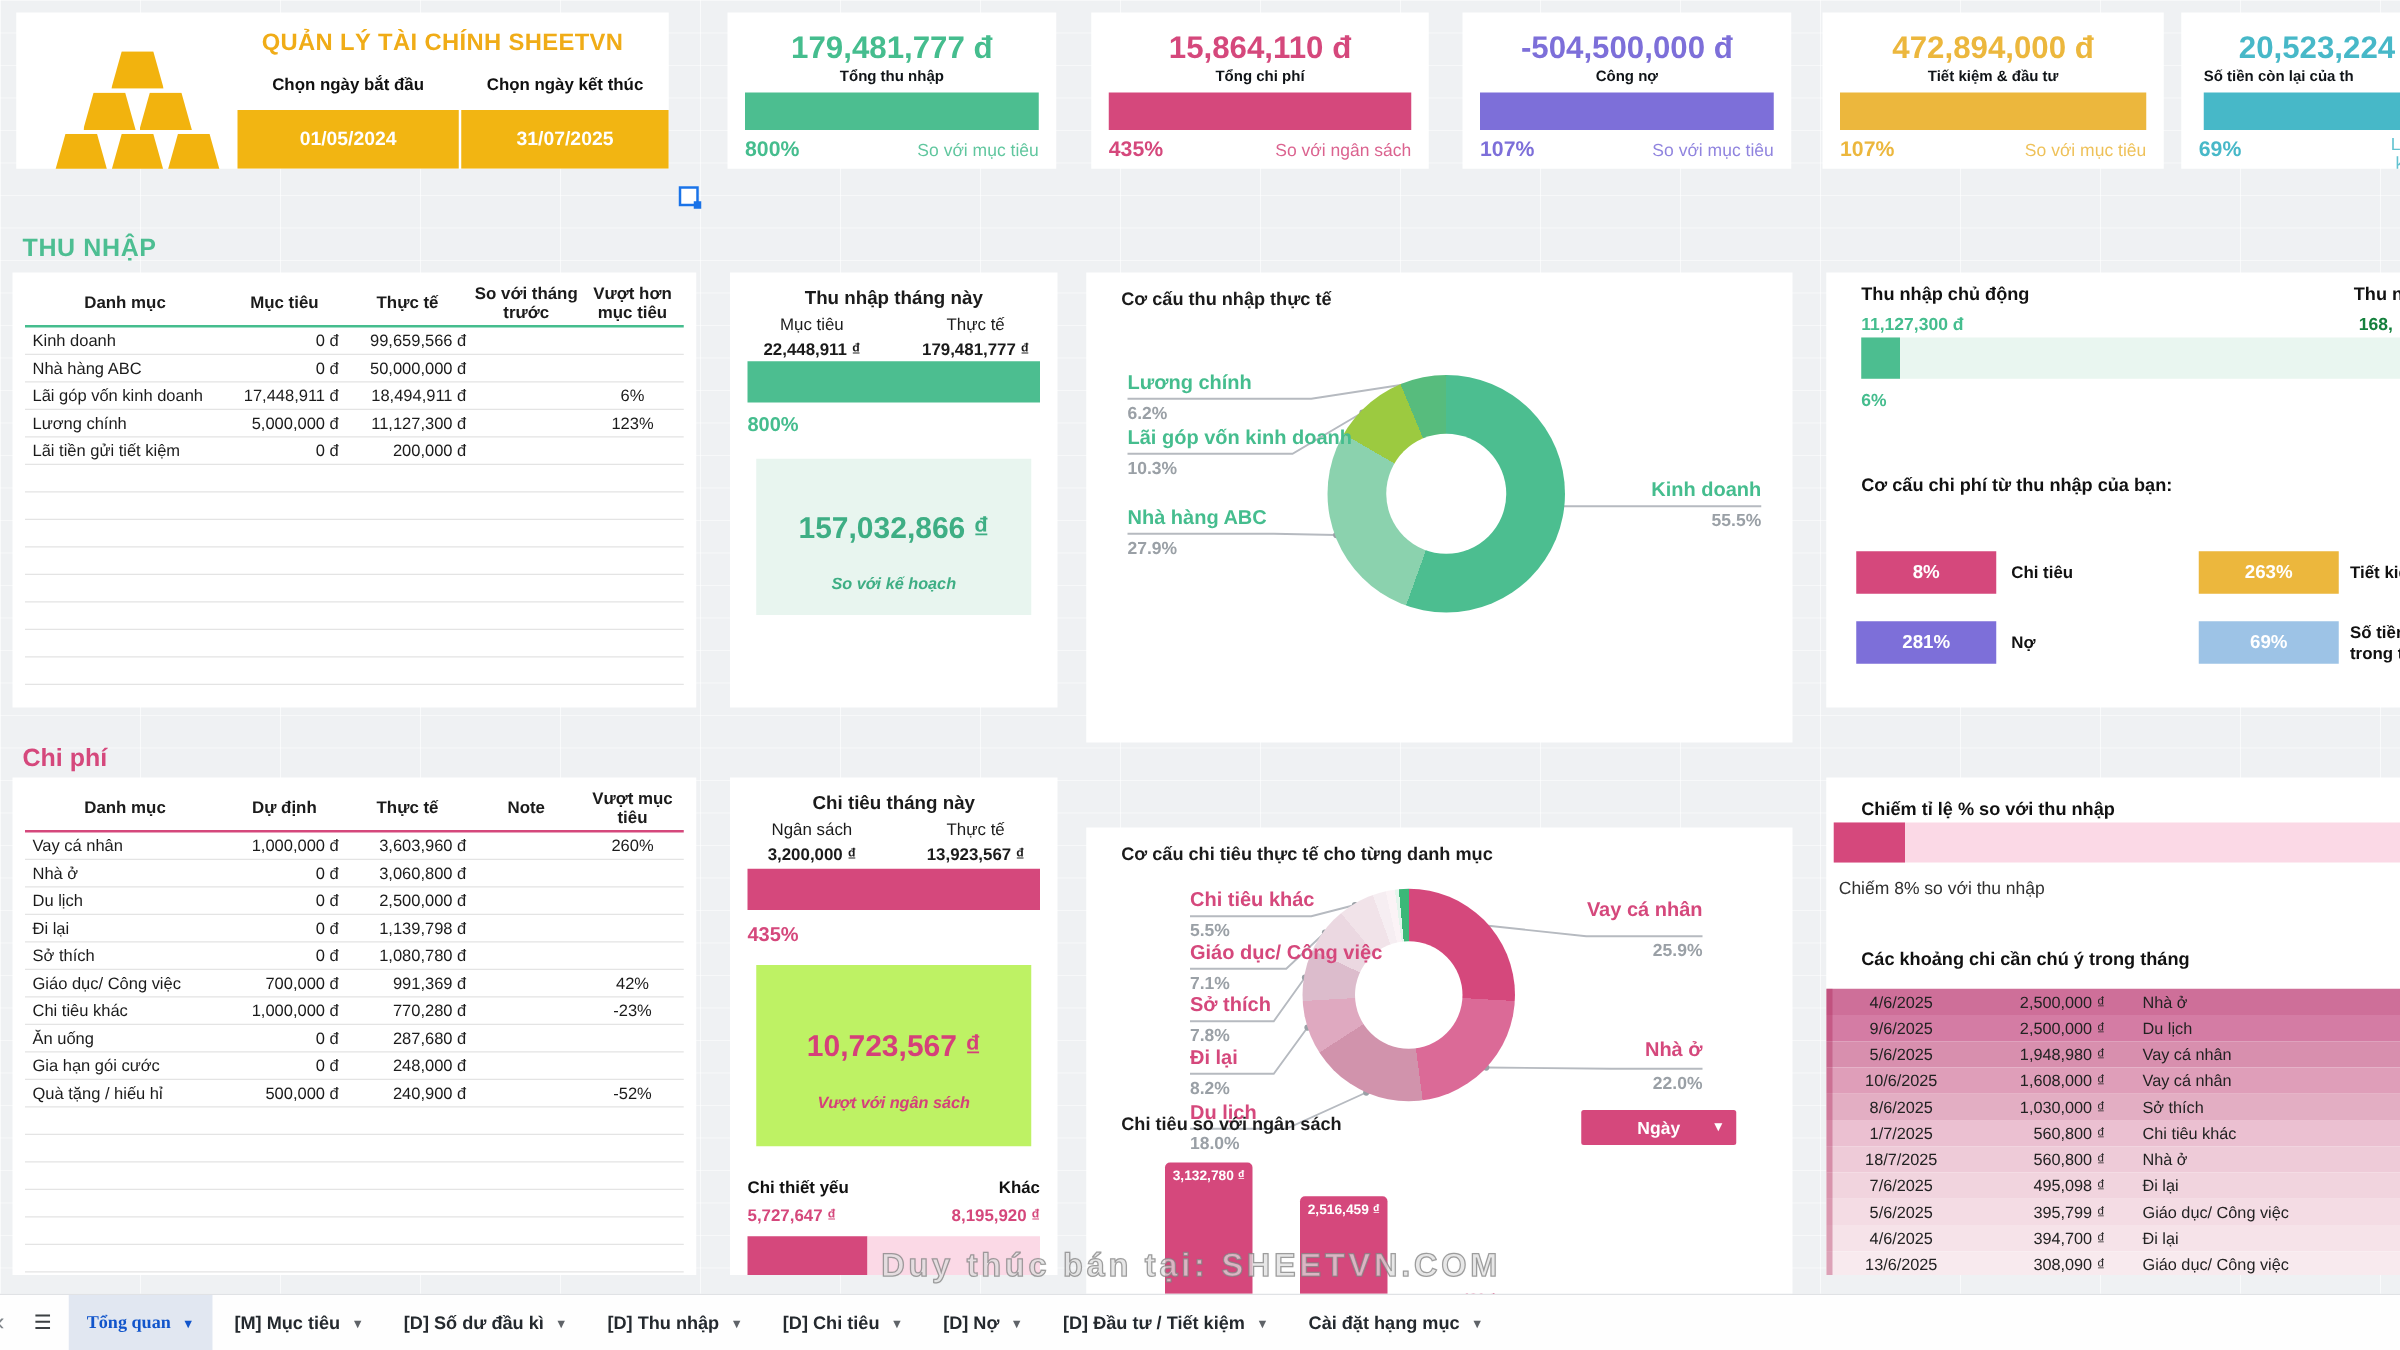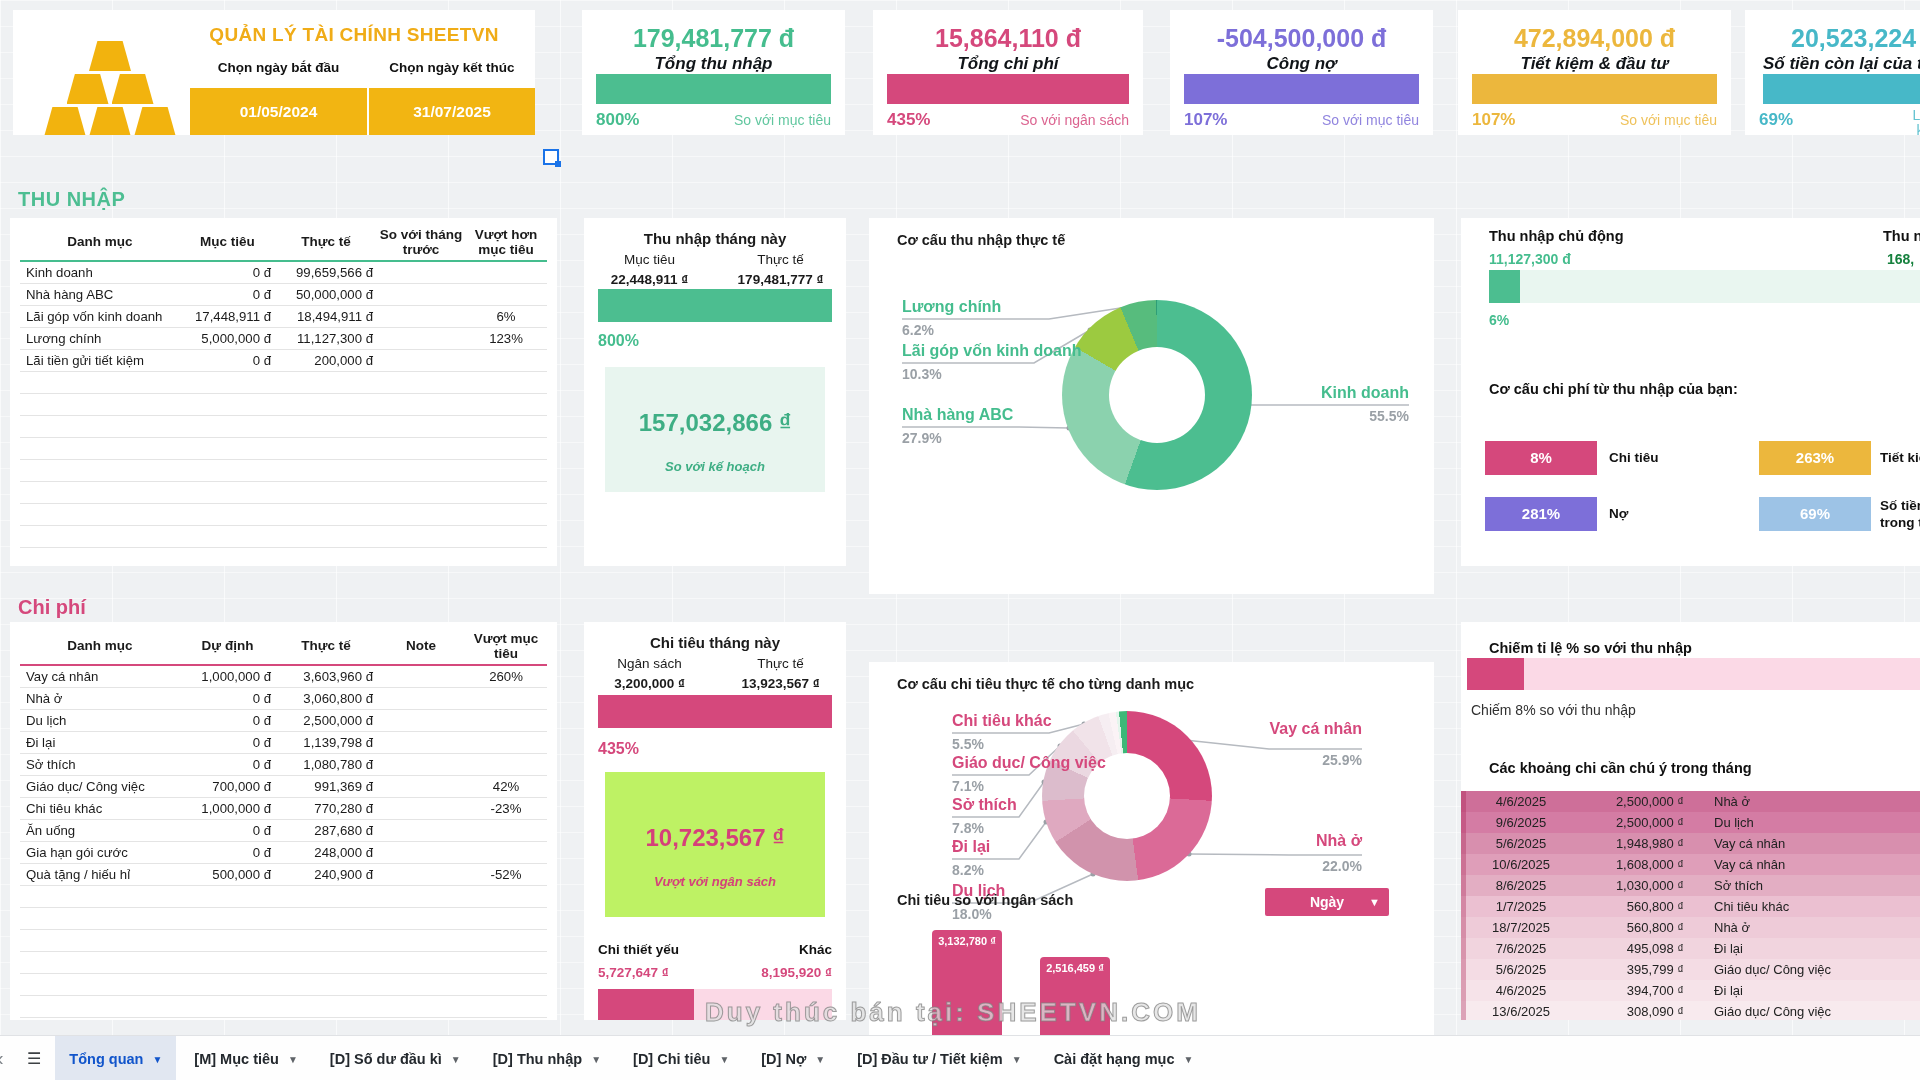--- a/index.html
+++ b/index.html
@@ -24,21 +24,21 @@
   .date-label{top:50px;font-size:13.5px;font-weight:bold;text-align:center;color:#111;}
   .date-box{top:78px;height:47px;background:#f2b512;color:#fff;font-weight:bold;font-size:15.5px;text-align:center;line-height:47px;}
 
   
   #selHandle{left:543px;top:149px;width:12px;height:12px;border:2px solid #1a73e8;background:#fff;}
   #selHandle .dot{position:absolute;right:-4px;bottom:-4px;width:6px;height:6px;background:#1a73e8;}
 
   
   .kpi{top:10px;height:125px;}
   .kpi-value{position:absolute;top:14px;left:0;right:0;text-align:center;font-size:25px;font-weight:bold;}
-  .kpi-label{position:absolute;top:44px;left:0;right:0;text-align:center;font-size:17px;font-weight:bold;color:#101418;font-style:italic;}
+  .kpi-label{position:absolute;top:44px;left:0;right:0;text-align:center;font-size:12px;font-weight:bold;color:#101418;}
   .kpi-bar{position:absolute;left:14px;right:14px;top:64px;height:30px;}
   .kpi-foot{position:absolute;left:14px;right:14px;top:100px;font-size:14px;}
   .kpi-pct{font-weight:bold;font-size:17px;}
   .kpi-note{float:right;margin-top:2px;opacity:.85;}
   .kpi-g .kpi-value,.kpi-g .kpi-pct,.kpi-g .kpi-note{color:#45bd8e;} .kpi-g .kpi-bar{background:#4cbe90;}
   .kpi-p .kpi-value,.kpi-p .kpi-pct,.kpi-p .kpi-note{color:#d5487c;} .kpi-p .kpi-bar{background:#d5487c;}
   .kpi-v .kpi-value,.kpi-v .kpi-pct,.kpi-v .kpi-note{color:#7d6fd9;} .kpi-v .kpi-bar{background:#7d6fd9;}
   .kpi-o .kpi-value,.kpi-o .kpi-pct,.kpi-o .kpi-note{color:#ecb73d;} .kpi-o .kpi-bar{background:#ecb73d;}
   .kpi-t .kpi-value,.kpi-t .kpi-pct,.kpi-t .kpi-note{color:#47b8c8;} .kpi-t .kpi-bar{background:#47b8c8;}
   #kpi5 .kpi-value{left:46px;right:auto;text-align:left;}
@@ -141,21 +141,21 @@
   #watermark{left:705px;top:997px;font-size:26px;font-weight:bold;letter-spacing:3px;white-space:nowrap;
     color:rgba(255,255,255,.55);-webkit-text-stroke:1px rgba(130,130,130,.75);
     text-shadow:0 0 1px rgba(120,120,120,.4);z-index:60;}
 
   
   #tabbar{position:absolute;left:0;top:1035px;width:1920px;height:45px;background:#fefefe;border-top:1px solid #e0e2e5;display:flex;align-items:stretch;z-index:70;}
   #tabScroll{color:#80868b;font-size:20px;line-height:45px;margin-left:-3px;width:14px;}
   #hamburger{color:#3c4043;font-size:16px;line-height:45px;margin:0 14px 0 16px;}
   .tab{display:flex;align-items:center;padding:0 14px;margin-right:4px;font-size:14.5px;font-weight:600;color:#24292e;white-space:nowrap;}
   .tab .caret{font-size:10px;color:#5f6368;margin-left:9px;margin-top:2px;}
-  .tab.active{background:#e1e7f1;color:#1155cb;font-weight:bold;}
+  .tab.active{background:#e1e7f1;color:#1155cb;font-weight:bold;font-family:Liberation Serif, serif;}
   .tab.active .caret{color:#1155cb;}
 </style>
 </head>
 <body>
 
 <div class="panel" id="headerCard">
   <div class="abs" style="left:27px;top:28px;width:140px;">
     <div class="gold-row">
         <div class="gold-bar"></div>
       </div>

